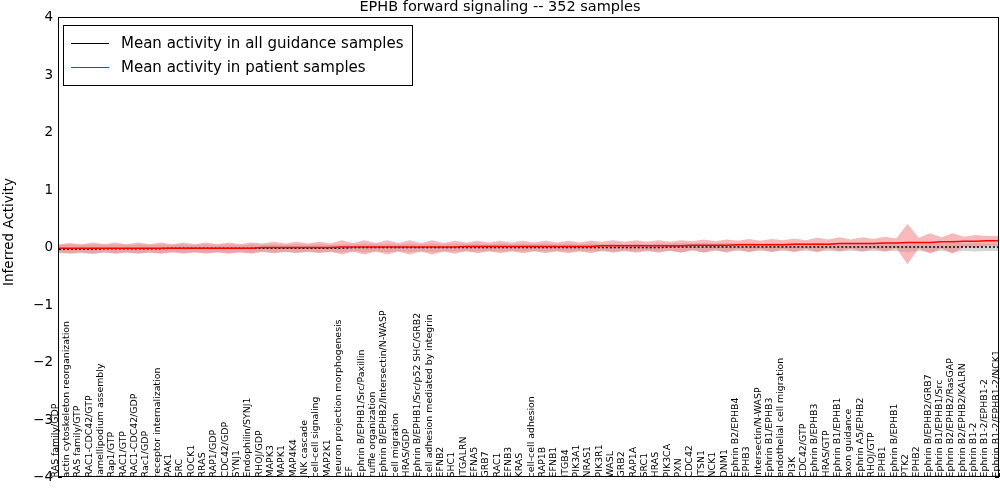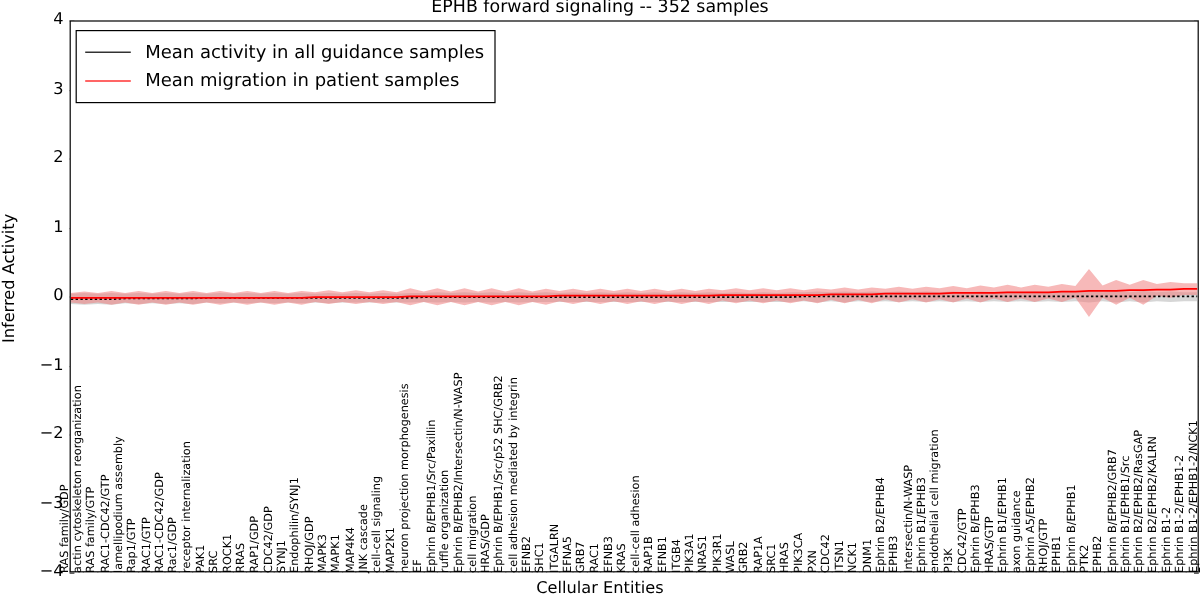--- a/index.html
+++ b/index.html
@@ -67,21 +67,20 @@
   svg{display:block;}
 </style>
 </head>
 <body>
 
 <div id="figure">
 
   <div id="chart-title">EPHB forward signaling -- 352 samples</div>
 
   <div id="y-axis-label">Inferred Activity</div>
-  <div id="x-axis-label">Cellular Entities</div>
 
   <div id="ytick-labels">
       <div class="ytick-label" style="right: 947px; top: 468px; width: 48px;">−4</div>
       <div class="ytick-label" style="right: 947px; top: 410.5px; width: 48px;">−3</div>
       <div class="ytick-label" style="right: 947px; top: 353px; width: 48px;">−2</div>
       <div class="ytick-label" style="right: 947px; top: 295.5px; width: 48px;">−1</div>
       <div class="ytick-label" style="right: 947px; top: 238px; width: 48px;">0</div>
       <div class="ytick-label" style="right: 947px; top: 180.5px; width: 48px;">1</div>
       <div class="ytick-label" style="right: 947px; top: 123px; width: 48px;">2</div>
       <div class="ytick-label" style="right: 947px; top: 65.5px; width: 48px;">3</div>
@@ -290,17 +289,17 @@
       <div class="xtick" style="left: 937.6px;">Ephrin B1-2/EPHB1-2/NCK1</div>
     </div>
 
   <div id="legend">
     <div class="legend-row">
       <span class="legend-swatch"></span>
       <span class="legend-text">Mean activity in all guidance samples</span>
     </div>
     <div class="legend-row">
       <span class="legend-swatch red"></span>
-      <span class="legend-text">Mean migration in patient samples</span>
+      <span class="legend-text">Mean activity in patient samples</span>
     </div>
   </div>
 
 </div>
 
 </body></html>

